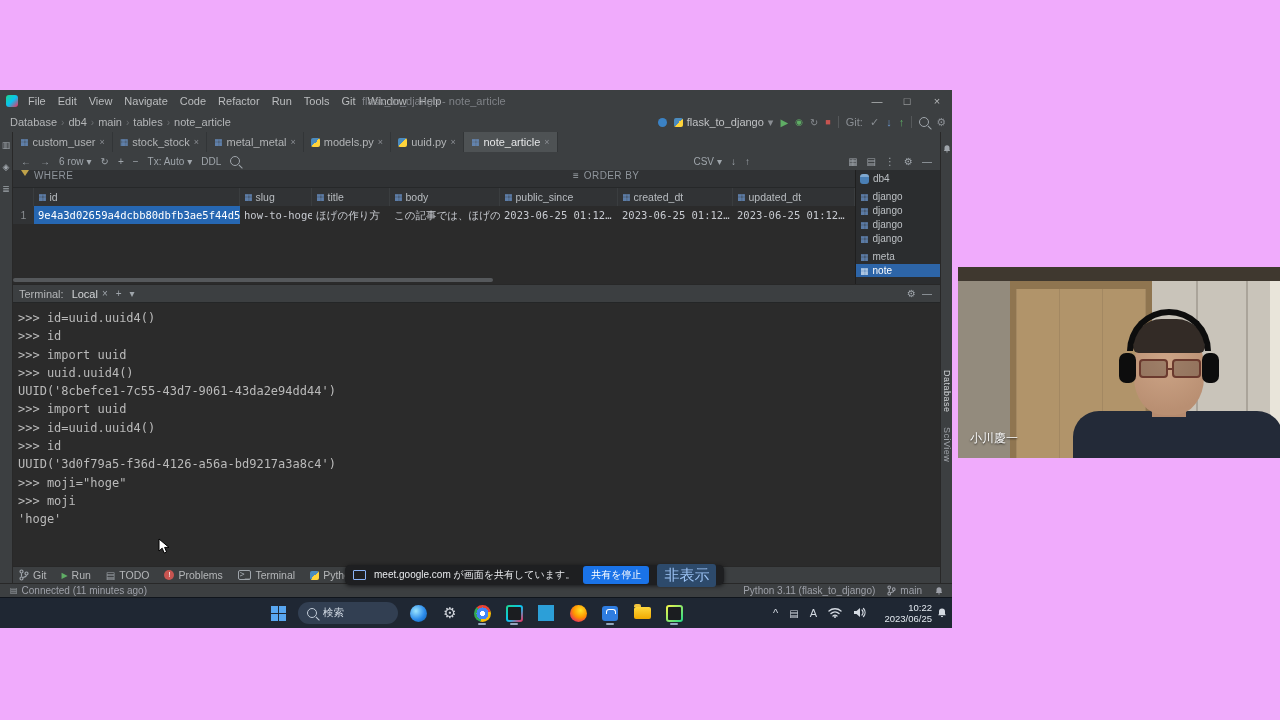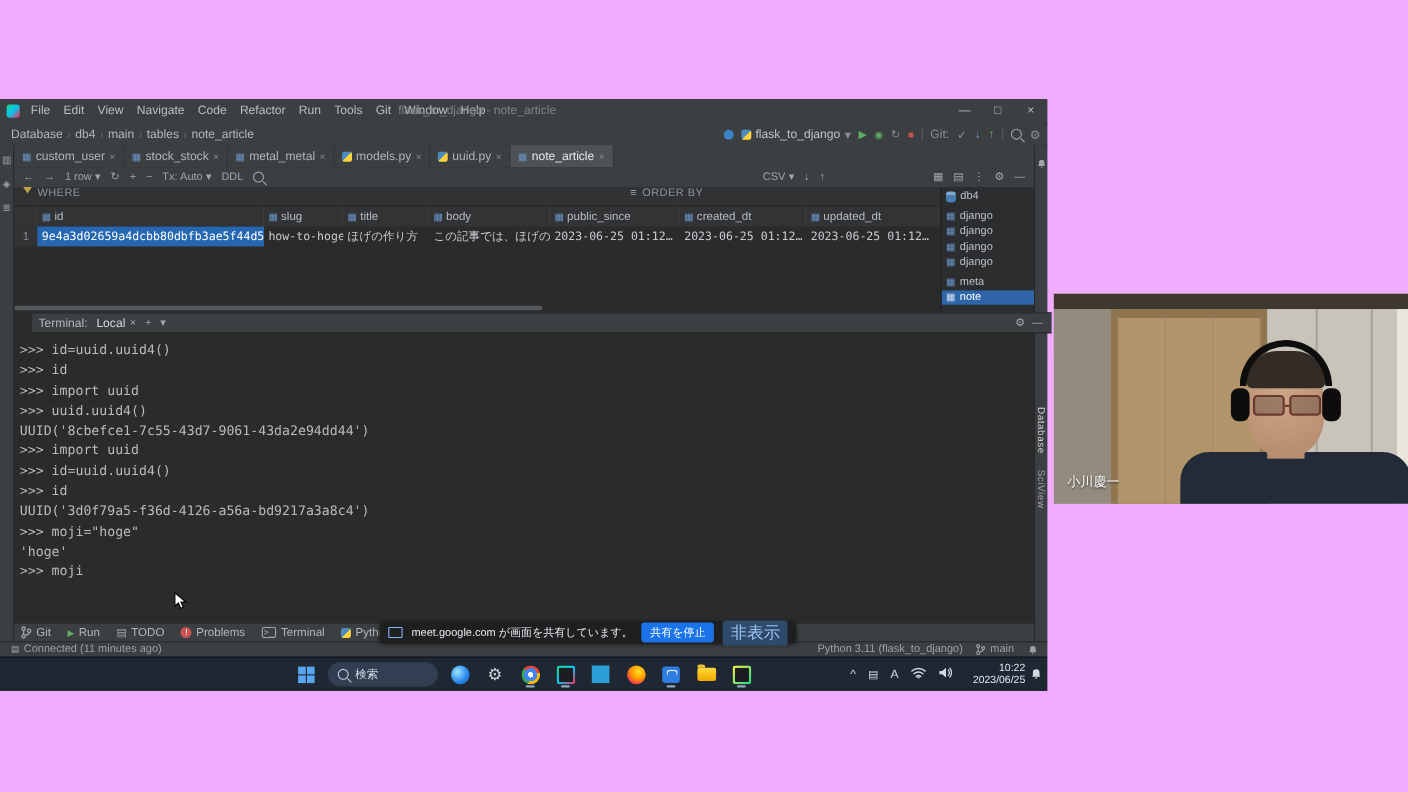--- a/index.html
+++ b/index.html
@@ -53,21 +53,21 @@
   .dbpanel{position:absolute;left:855px;top:80px;width:85px;height:114px;background:#2b2d2f;border-left:1px solid #1f1f1f;box-sizing:border-box;overflow:hidden;}
   .prow{position:absolute;left:4px;display:flex;align-items:center;gap:4px;height:13px;font-size:10px;color:#bcc0c4;white-space:nowrap;}
   .prow.sel{left:0;padding-left:4px;right:0;background:#2d65a8;color:#fff;}
   .i-db{width:9px;height:10px;border-radius:3px;background:linear-gradient(#7fa8d0 0 3px,#4a7fb5 3px);display:inline-block;}
   
   .stripeL{position:absolute;left:0;top:42px;width:13px;height:451px;background:#3c3f41;border-right:1px solid #282828;box-sizing:border-box;}
   .stripeR{position:absolute;left:940px;top:42px;width:12px;height:451px;background:#3c3f41;border-left:1px solid #282828;box-sizing:border-box;}
   .sicon{position:absolute;left:1px;width:10px;text-align:center;font-size:9px;color:#9fa5ab;}
   .vlabel{position:absolute;left:1px;writing-mode:vertical-rl;font-size:9px;color:#9ea2a8;letter-spacing:.5px;}
   
-  .termhead{position:absolute;left:29px;top:194px;width:927px;height:19px;background:#3c3f41;border-top:1px solid #282828;border-bottom:1px solid #242627;box-sizing:border-box;display:flex;align-items:center;gap:8px;padding-left:6px;}
+  .termhead{position:absolute;left:13px;top:194px;width:927px;height:19px;background:#3c3f41;border-top:1px solid #282828;border-bottom:1px solid #242627;box-sizing:border-box;display:flex;align-items:center;gap:8px;padding-left:6px;}
   .termtab{display:flex;align-items:flex-start;gap:4px;color:#d3d5d7;font-size:11px;}
   .console{position:absolute;left:13px;top:213px;width:927px;height:263px;background:#2b2b2b;overflow:hidden;
            font-family:"DejaVu Sans Mono",monospace;font-size:12px;color:#bababa;padding:6px 0 0 5px;box-sizing:border-box;}
   .tline{height:18.3px;line-height:18.3px;white-space:pre;}
   .mouseptr{position:absolute;left:158px;top:448px;z-index:40;}
   
   .btoolbar{position:absolute;left:13px;top:476px;width:927px;height:17px;background:#3c3f41;border-top:1px solid #282828;box-sizing:border-box;display:flex;align-items:center;gap:15px;padding-left:6px;font-size:10.5px;color:#b4b6b8;}
   .bitem{display:flex;align-items:center;gap:4px;}
   .i-prob{width:10px;height:10px;border-radius:50%;background:#c75450;color:#fff;font-size:8px;line-height:10px;text-align:center;display:inline-block;}
   .i-term{font-family:"DejaVu Sans Mono",monospace;font-size:8px;border:1px solid #9fa5ab;border-radius:2px;padding:0 1px;color:#9fa5ab;line-height:8px;}
@@ -245,21 +245,21 @@
         <span class="i-tbl">▦</span>
         <span>note_article</span>
         <span class="x">×</span>
       </div>
     </div>
 
     <div class="gtoolbar">
       <span class="t">←</span>
       <span class="t">→</span>
       <span class="t">
-        <span>1 row</span>
+        <span>6 row</span>
         <span>▾</span>
       </span>
       <span class="t">↻</span>
       <span class="t">+</span>
       <span class="t">−</span>
       <span class="t">
         <span>Tx: Auto</span>
         <span>▾</span>
       </span>
       <span class="t">DDL</span>
@@ -384,22 +384,22 @@
       <div class="tline">&gt;&gt;&gt; id=uuid.uuid4()</div>
       <div class="tline">&gt;&gt;&gt; id</div>
       <div class="tline">&gt;&gt;&gt; import uuid</div>
       <div class="tline">&gt;&gt;&gt; uuid.uuid4()</div>
       <div class="tline">UUID('8cbefce1-7c55-43d7-9061-43da2e94dd44')</div>
       <div class="tline">&gt;&gt;&gt; import uuid</div>
       <div class="tline">&gt;&gt;&gt; id=uuid.uuid4()</div>
       <div class="tline">&gt;&gt;&gt; id</div>
       <div class="tline">UUID('3d0f79a5-f36d-4126-a56a-bd9217a3a8c4')</div>
       <div class="tline">&gt;&gt;&gt; moji="hoge"</div>
+      <div class="tline">&gt;&gt;&gt; moji</div>
       <div class="tline">'hoge'</div>
-      <div class="tline">&gt;&gt;&gt; moji</div>
       <div class="tline">
         
       </div>
     </div>
 
     <span class="mouseptr">
       <svg width="12" height="18" viewBox="0 0 12 18">
           <path d="M1 1 L1 13 L4.2 10.2 L6.2 15 L8.6 14 L6.6 9.4 L11 9.4 Z" fill="#fff" stroke="#000" stroke-width="1"></path>
         </svg>
     </span>

